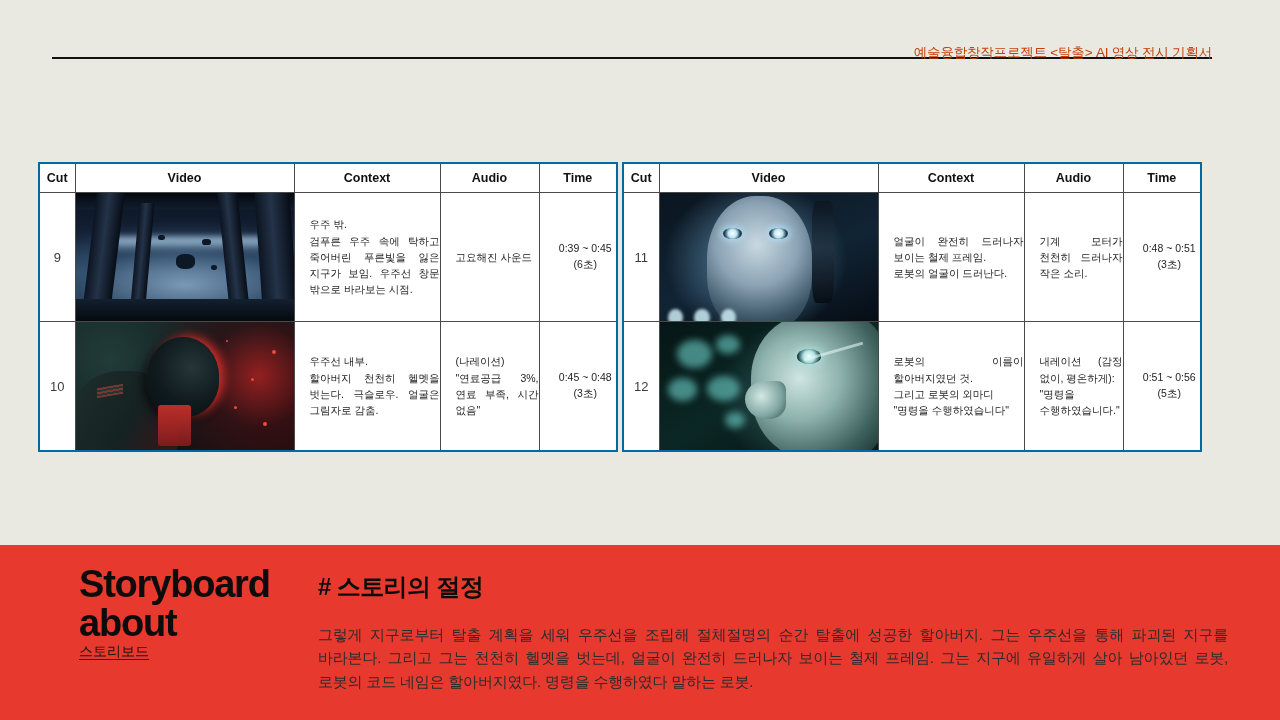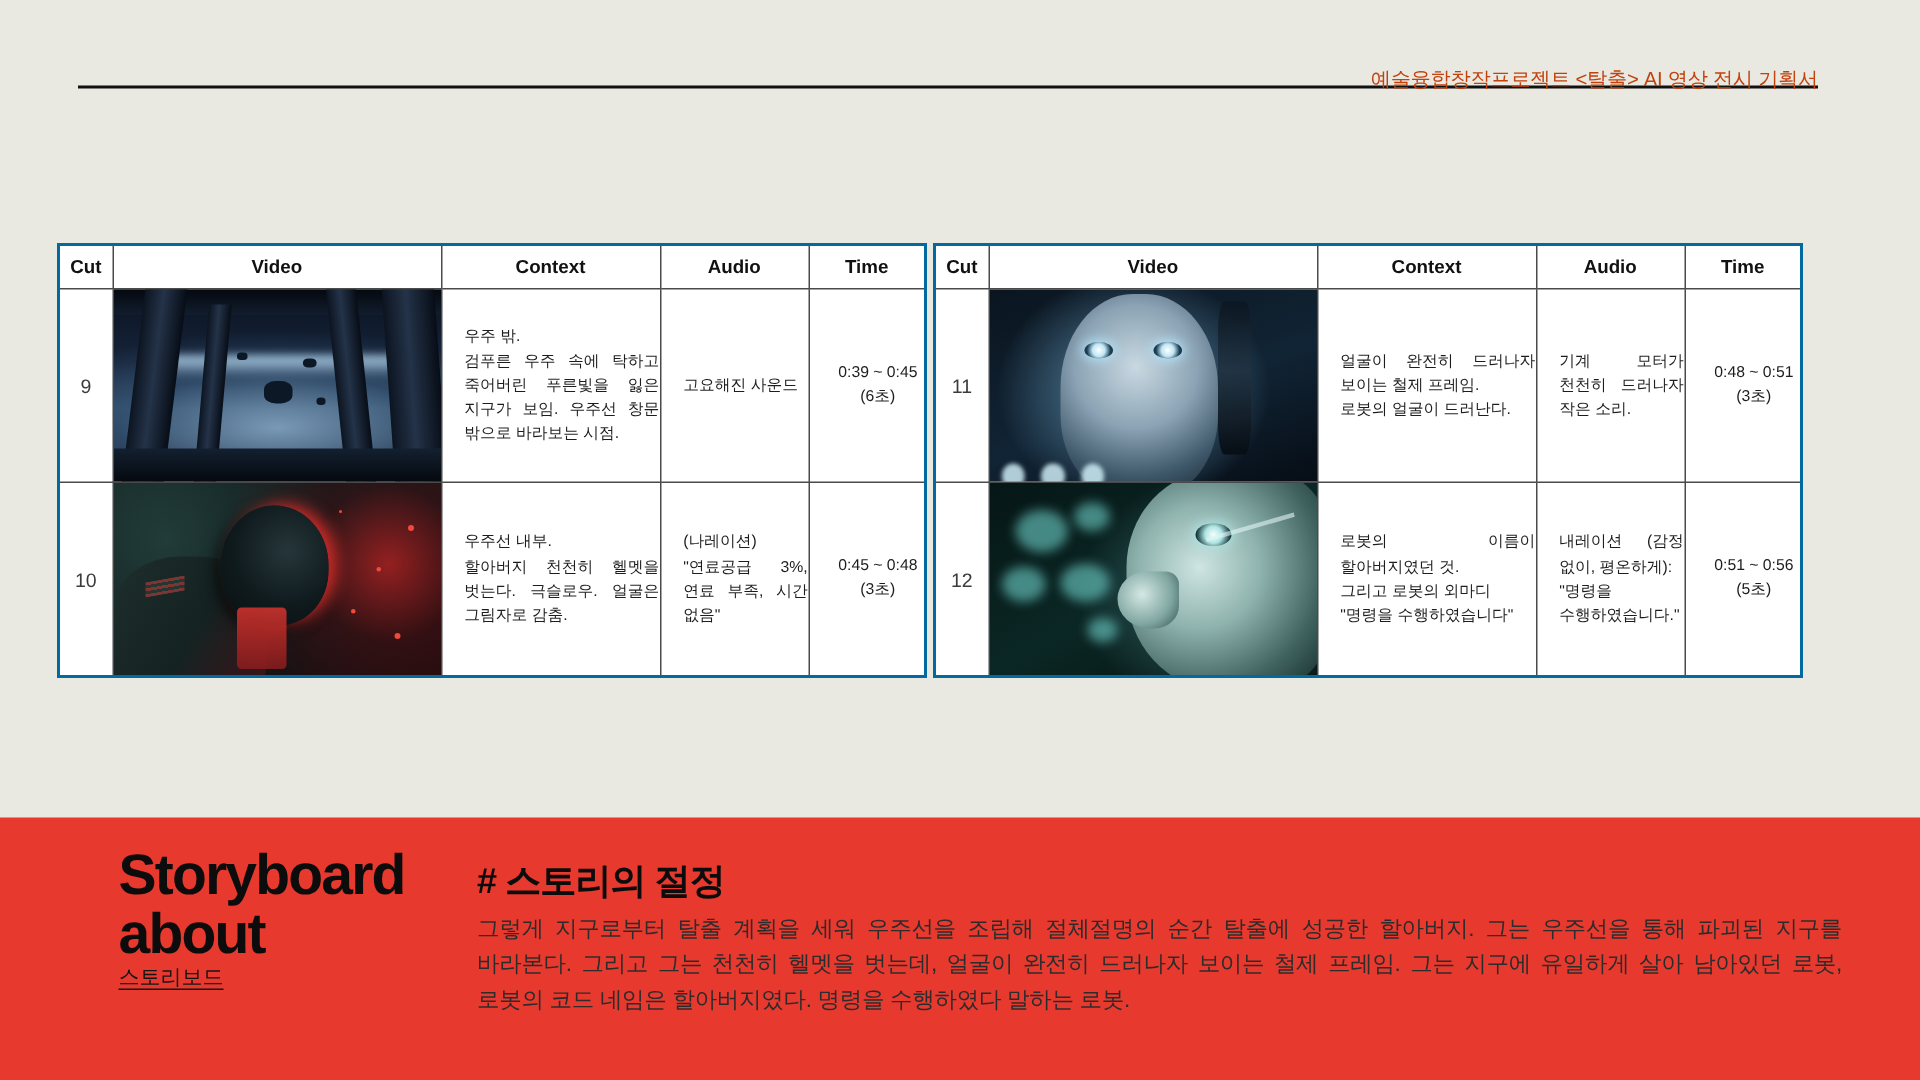--- a/index.html
+++ b/index.html
@@ -296,21 +296,21 @@
     top: 26px;
     width: 910px;
   }
   .banner-heading {
     font-size: 24px;
     font-weight: 700;
     color: #0c0c0c;
     letter-spacing: -0.6px;
   }
   .banner-body {
-    margin-top: 5px;
+    margin-top: 20px;
     font-size: 15px;
     line-height: 1.55;
     color: #2c2c2c;
     letter-spacing: -0.2px;
     word-break: keep-all;
     text-align: justify;
   }
 </style>
 </head>
 <body>

